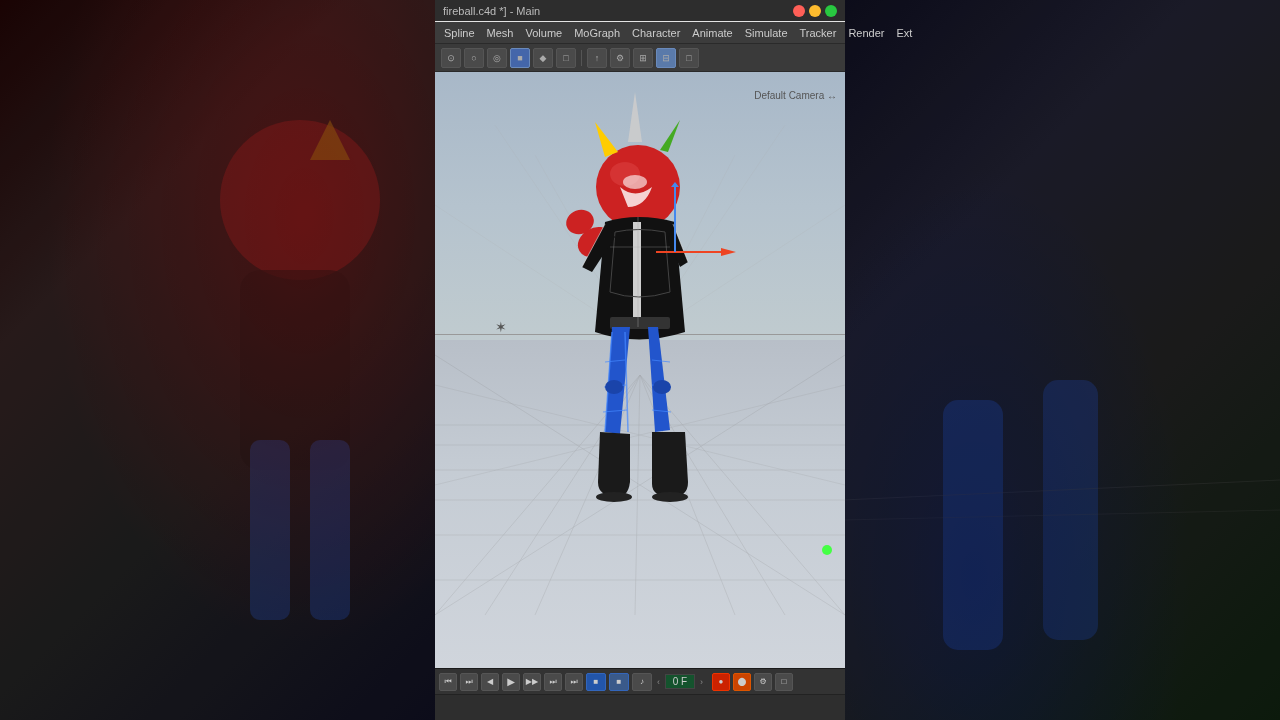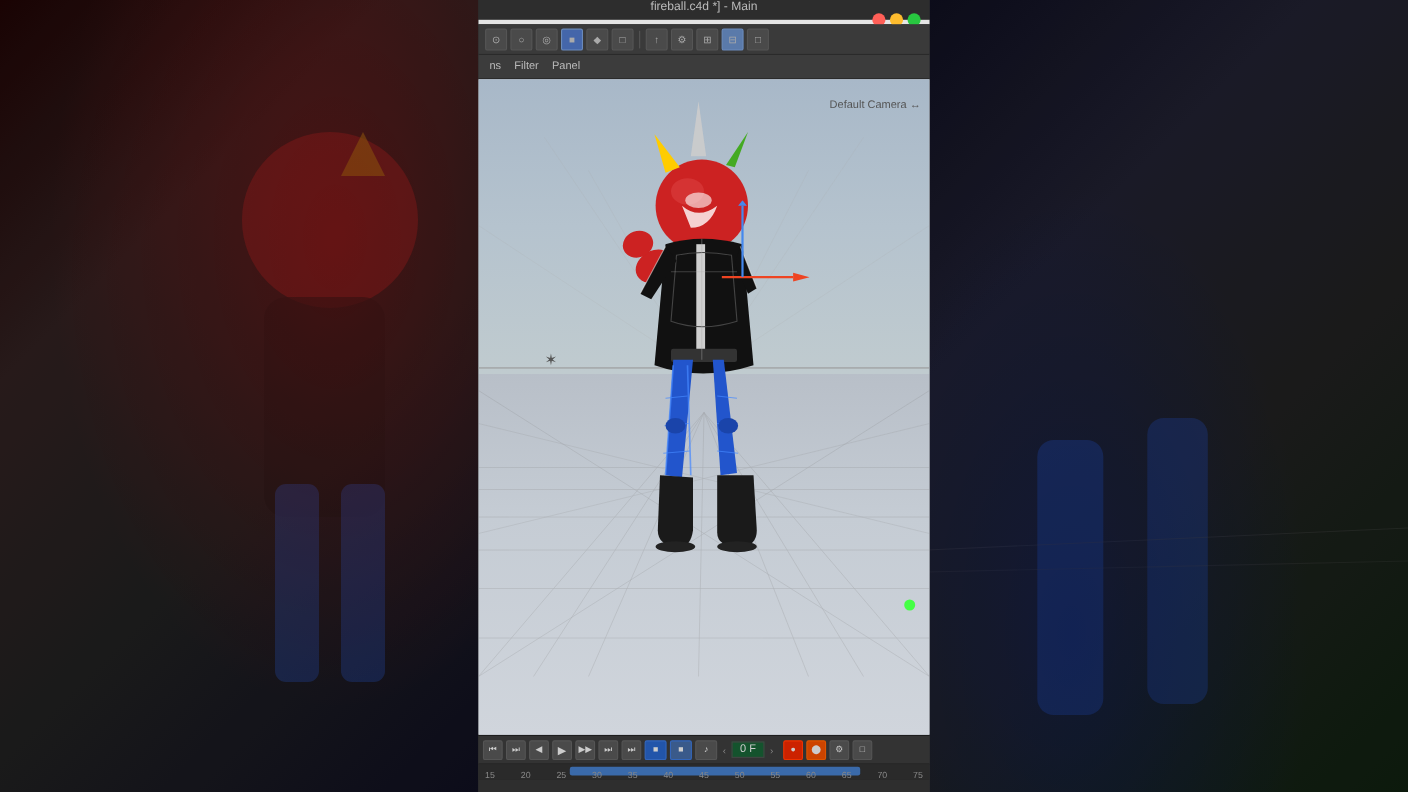--- a/index.html
+++ b/index.html
@@ -67,22 +67,21 @@
       flex-direction: column;
     }
 
     
     .title-bar {
       height: 22px;
       background: #2d2d2d;
       display: flex;
       align-items: center;
       padding: 0 8px;
-      border-bottom: 4px solid #e5e5e5;
-      flex-direction: column;
+      border-bottom: 1px solid #e5e5e5;
     }
     .title-bar-text {
       color: #bbb;
       font-size: 11px;
     }
     .title-bar-controls {
       margin-left: auto;
       display: flex;
       gap: 4px;
     }
@@ -347,41 +346,48 @@
 
   <div class="title-bar">
     <span class="title-bar-text">fireball.c4d *] - Main</span>
     <div class="title-bar-controls">
       <button class="title-btn tb-close"></button>
       <button class="title-btn tb-min"></button>
       <button class="title-btn tb-max"></button>
     </div>
   </div>
 
+  <div class="menu-bar">
+    <span class="menu-item">Spline</span>
+    <span class="menu-item">Mesh</span>
+    <span class="menu-item">Volume</span>
+    <span class="menu-item">MoGraph</span>
+    <span class="menu-item">Character</span>
+    <span class="menu-item">Animate</span>
+    <span class="menu-item">Simulate</span>
+    <span class="menu-item">Tracker</span>
+    <span class="menu-item">Render</span>
+    <span class="menu-item">Ext</span>
+  </div>
 
   <div class="toolbar">
     <div class="tool-btn" title="Rotate">⊙</div>
     <div class="tool-btn">○</div>
     <div class="tool-btn">◎</div>
     <div class="tool-btn active" style="background:#4466aa">■</div>
     <div class="tool-btn">◆</div>
     <div class="tool-btn">□</div>
     <div class="tool-divider"></div>
     <div class="tool-btn">↑</div>
     <div class="tool-btn">⚙</div>
     <div class="tool-btn">⊞</div>
     <div class="tool-btn active">⊟</div>
     <div class="tool-btn">□</div>
   </div>
 
-  <div class="viewport-bar">
-    <span class="vp-item">ns</span>
-    <span class="vp-item">Filter</span>
-    <span class="vp-item">Panel</span>
-  </div>
 
   <div class="viewport">
 
     <div class="sky"></div>
 
     <div class="ground-plane"></div>
 
     <div class="horizon-line"></div>
 
     <svg class="grid-svg" viewBox="0 0 410 490">
@@ -522,38 +528,16 @@
       <span style="font-size:9px;color:#888;margin:0 2px">‹</span>
       <div class="frame-display">0 F</div>
       <span style="font-size:9px;color:#888;margin:0 2px">›</span>
 
       <div class="transport-btn red" style="margin-left:4px">●</div>
       <div class="transport-btn" style="background:#cc4400;border-color:#dd5500">⬤</div>
       <div class="transport-btn">⚙</div>
       <div class="transport-btn">□</div>
     </div>
 
-    <div class="time-ruler">
-      <div style="display:flex;align-items:flex-end;width:100%;padding:0 2px;position:relative;height:100%">
-
-        <div style="position:absolute;top:2px;left:20%;width:65%;height:8px;background:#3a6aaa;border-radius:2px;z-index:1"></div>
-
-        <div style="position:absolute;bottom:0;left:0;width:100%;display:flex;justify-content:space-between;padding:0 4px;z-index:2">
-          <span style="font-size:8px;color:#888">15</span>
-          <span style="font-size:8px;color:#888">20</span>
-          <span style="font-size:8px;color:#888">25</span>
-          <span style="font-size:8px;color:#888">30</span>
-          <span style="font-size:8px;color:#888">35</span>
-          <span style="font-size:8px;color:#888">40</span>
-          <span style="font-size:8px;color:#888">45</span>
-          <span style="font-size:8px;color:#888">50</span>
-          <span style="font-size:8px;color:#888">55</span>
-          <span style="font-size:8px;color:#888">60</span>
-          <span style="font-size:8px;color:#888">65</span>
-          <span style="font-size:8px;color:#888">70</span>
-          <span style="font-size:8px;color:#888">75</span>
-        </div>
-      </div>
-    </div>
 
   </div>
 
 </div>
 
 </body></html>

